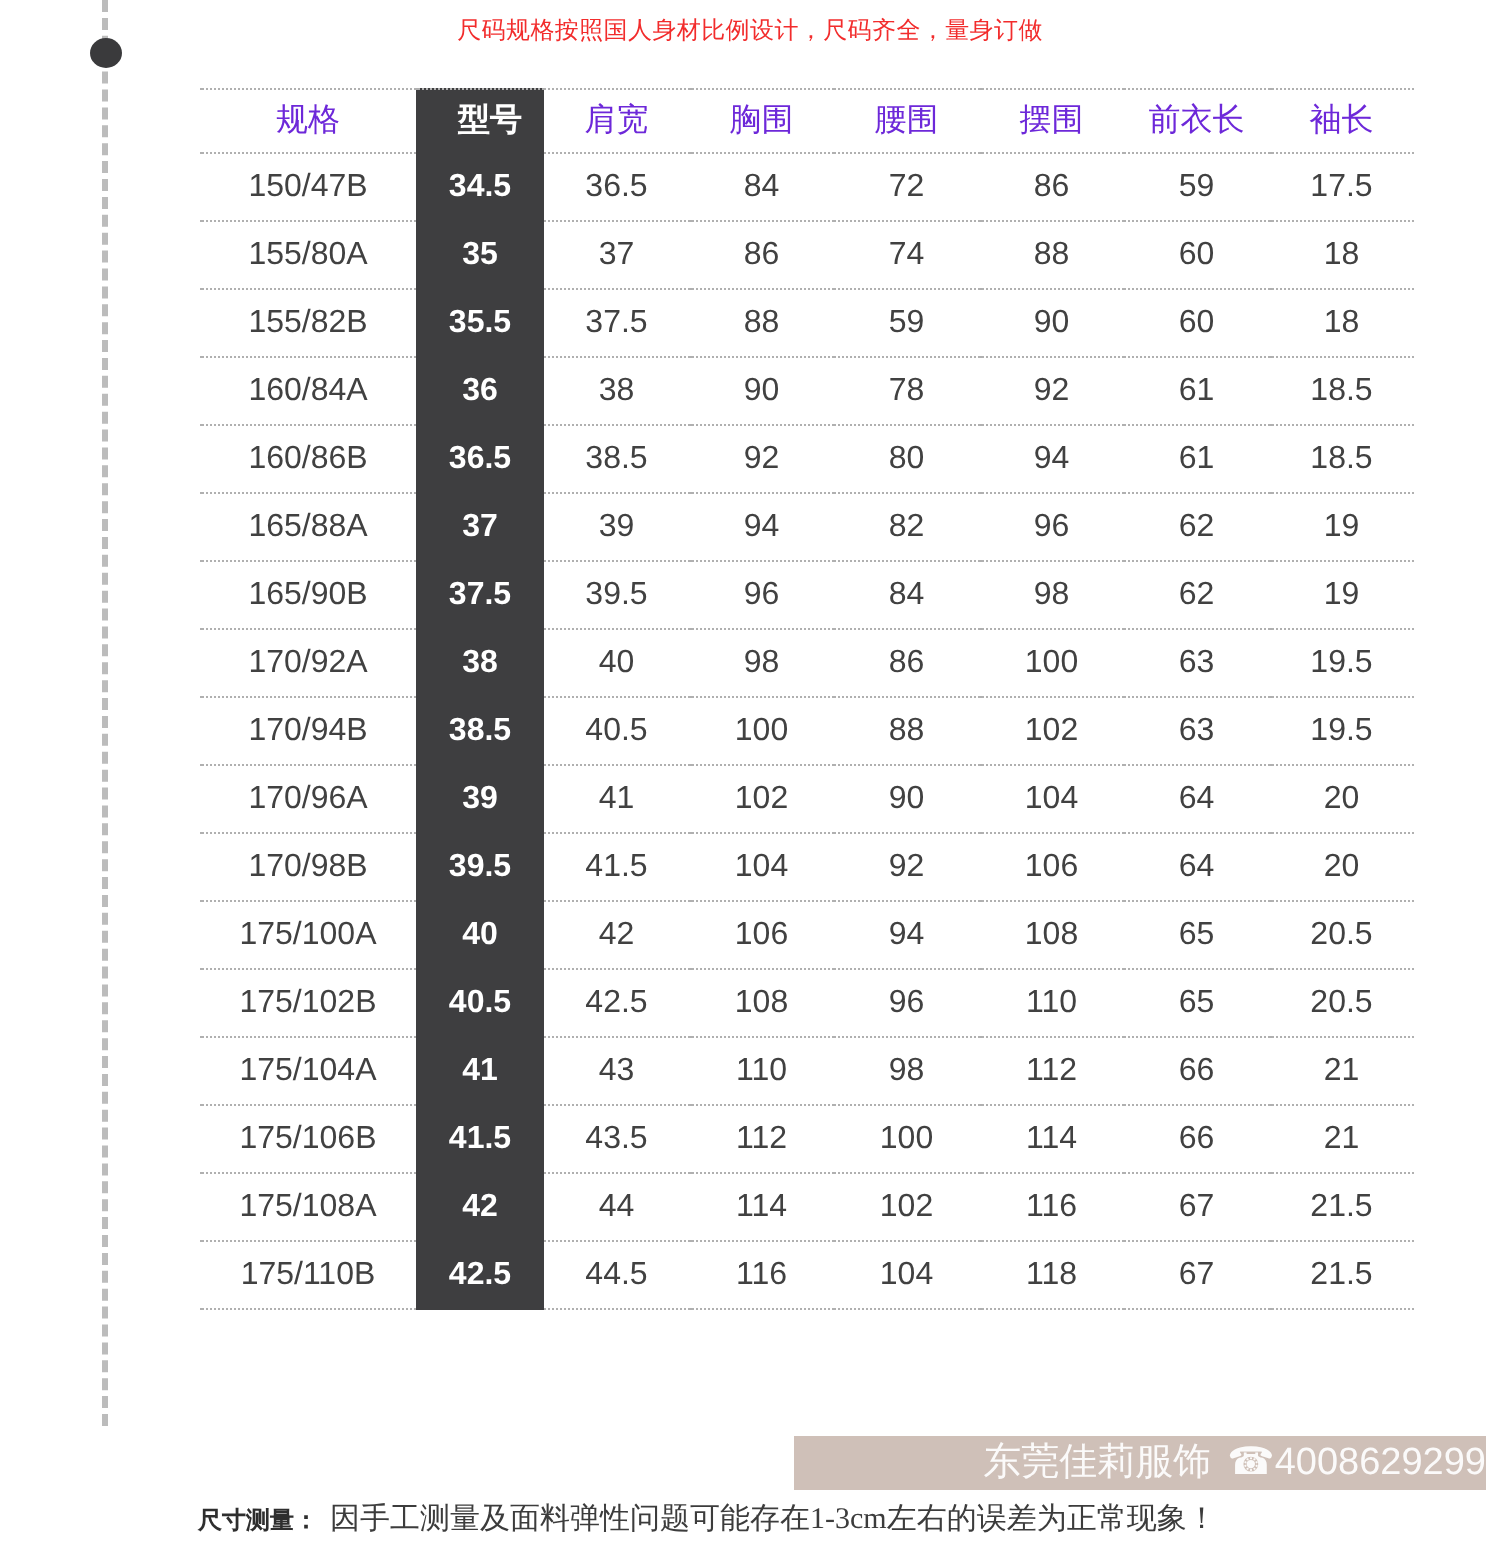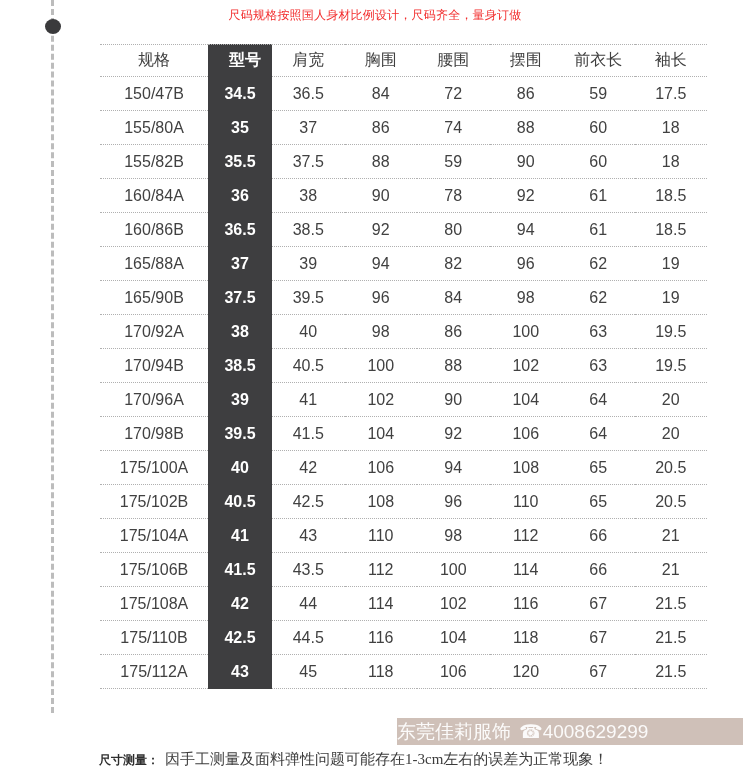--- a/index.html
+++ b/index.html
@@ -23,38 +23,38 @@
     font-size:12px;letter-spacing:0.2px;font-weight:400;
   }
   
   table.size-table{
     position:absolute;left:100px;top:44px;width:607px;
     border-collapse:separate;border-spacing:0;table-layout:fixed;
   }
   col.c-spec{width:108px;}
   col.c-model{width:64px;}
   .size-table th{
-    height:31px;font-size:16px;font-weight:400;color:#404040;
+    height:31px;font-size:16px;font-weight:400;color:#6d28d9;
     border-top:1px dotted #b0b0b0;border-bottom:1px dotted #b0b0b0;
     text-align:center;vertical-align:middle;padding:0;
   }
   .size-table td{
     height:33px;font-size:16px;color:#414141;
     border-bottom:1px dotted #b0b0b0;
     text-align:center;vertical-align:middle;padding:0;
   }
   .size-table .model-cell{
     color:#ffffff;font-weight:bold;
     border-bottom:1px solid #3e3e40;
   }
   .size-table th.model-cell{border-bottom:1px solid #3e3e40;padding-left:10px;}
   
   .watermark{
     position:absolute;left:397px;top:718px;width:346px;height:27px;
-    line-height:27px;text-align:left;font-size:19px;
+    line-height:27px;text-align:right;font-size:19px;
     color:rgba(255,255,255,0.92);white-space:nowrap;overflow:hidden;
   }
   .watermark .phone-group{margin-left:8px;}
   
   .footnote{
     position:absolute;left:99px;top:750px;width:640px;
     font-family:"Liberation Serif","DejaVu Serif",serif;
     font-size:15px;color:#3c3c3c;white-space:nowrap;
   }
   .footnote .lead{font-weight:bold;font-size:12px;color:#2e2e2e;margin-right:6px;}
@@ -256,30 +256,20 @@
         <tr>
           <td>175/110B</td>
           <td class="model-cell" style="background: rgb(62, 62, 64);">42.5</td>
           <td>44.5</td>
           <td>116</td>
           <td>104</td>
           <td>118</td>
           <td>67</td>
           <td>21.5</td>
         </tr>
-        <tr>
-          <td>175/112A</td>
-          <td class="model-cell" style="background: rgb(62, 62, 64);">43</td>
-          <td>45</td>
-          <td>118</td>
-          <td>106</td>
-          <td>120</td>
-          <td>67</td>
-          <td>21.5</td>
-        </tr>
       </tbody>
   </table>
 
   <div class="watermark" style="background: rgb(207, 192, 184);">
     <span>东莞佳莉服饰</span><span class="phone-group"><span>☎</span><span>4008629299</span></span>
   </div>
 
   <div class="footnote">
     <span class="lead">尺寸测量：</span><span>因手工测量及面料弹性问题可能存在1-3cm左右的误差为正常现象！</span>
   </div>

